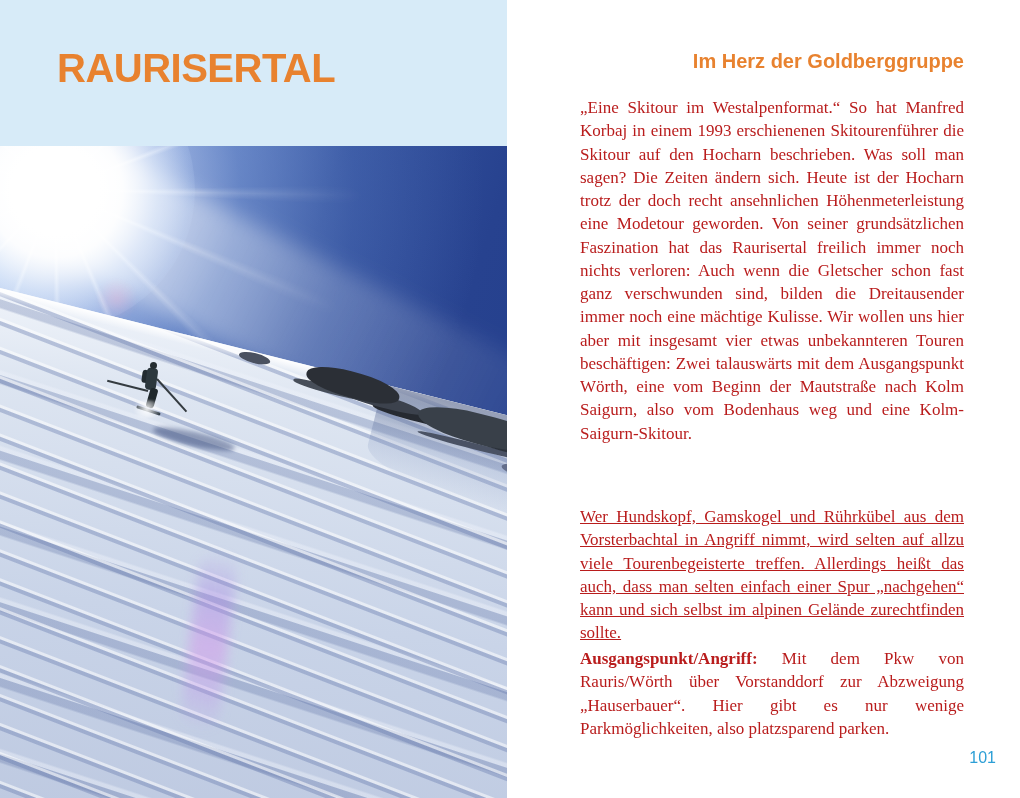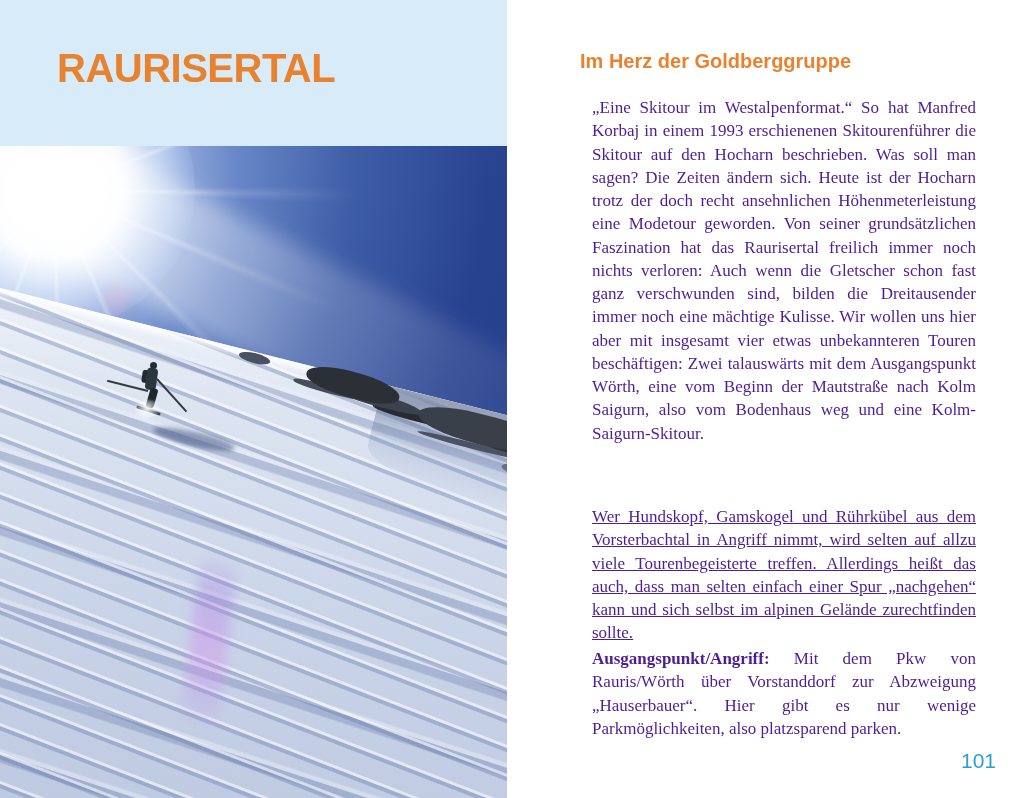--- a/index.html
+++ b/index.html
@@ -124,39 +124,39 @@
     background:linear-gradient(185deg, rgba(167,128,228,0) 0%, rgba(167,128,228,.38) 25%,
       rgba(214,152,236,.50) 55%, rgba(190,140,235,.30) 78%, rgba(190,140,235,0) 100%);
     filter:blur(6px); border-radius:20px;
   }
 
   
   .col { position:absolute; left:580px; top:0; width:384px; height:798px; }
   .kicker {
     position:absolute; left:0; width:100%;
     font-family:"Liberation Sans", sans-serif; font-weight:bold;
-    font-size:20px; line-height:1.1; color:#e8822f; text-align:left;
+    font-size:20px; line-height:1.1; color:#e8822f; text-align:right;
   }
   .kicker-1 { top:50px; }
   .kicker-2 { top:458px; }
   .body {
-    position:absolute; left:12px; width:100%;
+    position:absolute; left:0; width:100%;
     font-family:"Liberation Serif", serif;
-    font-size:17px; line-height:23.25px; color:#4c1d95;
+    font-size:17px; line-height:23.25px; color:#b91c1c;
     text-align:justify;
   }
   .p1 { top:96px; }
   .p2 { top:505px;text-decoration:underline; }
   .p3 { top:647px; }
   .p3 strong { font-weight:bold; }
 
   .pagenum {
     position:absolute; right:24px; top:749px;
     font-family:"Liberation Sans", sans-serif;
-    font-size:21px; color:#2d9fd6;
+    font-size:16px; color:#2d9fd6;
   }
 </style>
 </head>
 <body>
 
 <div class="page">
 
   <header class="band">
     <h1>RAURISERTAL</h1>
   </header>

